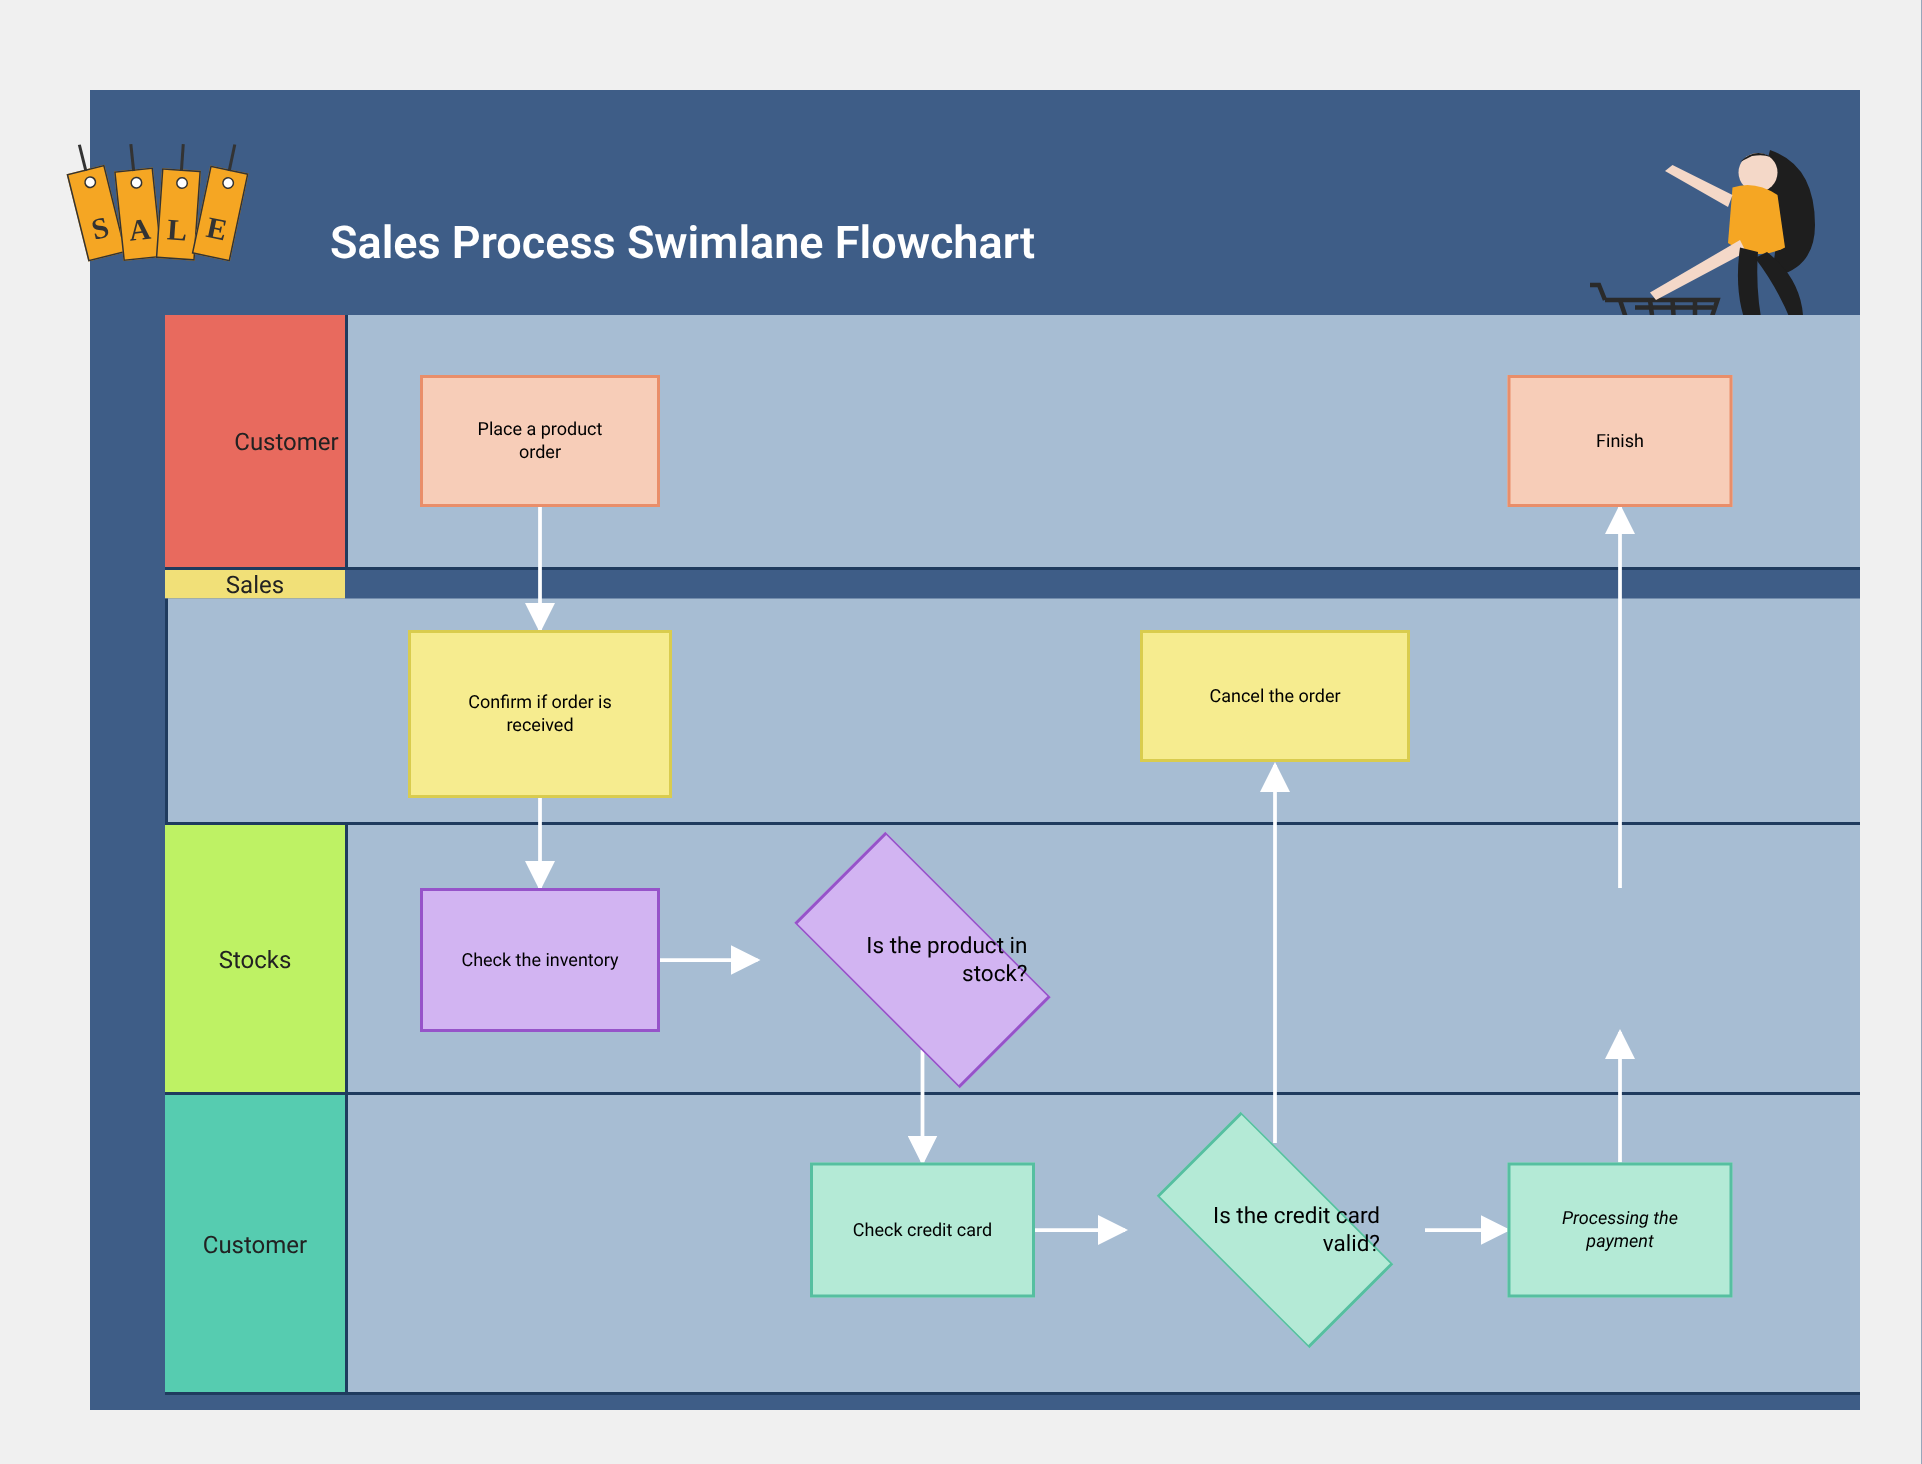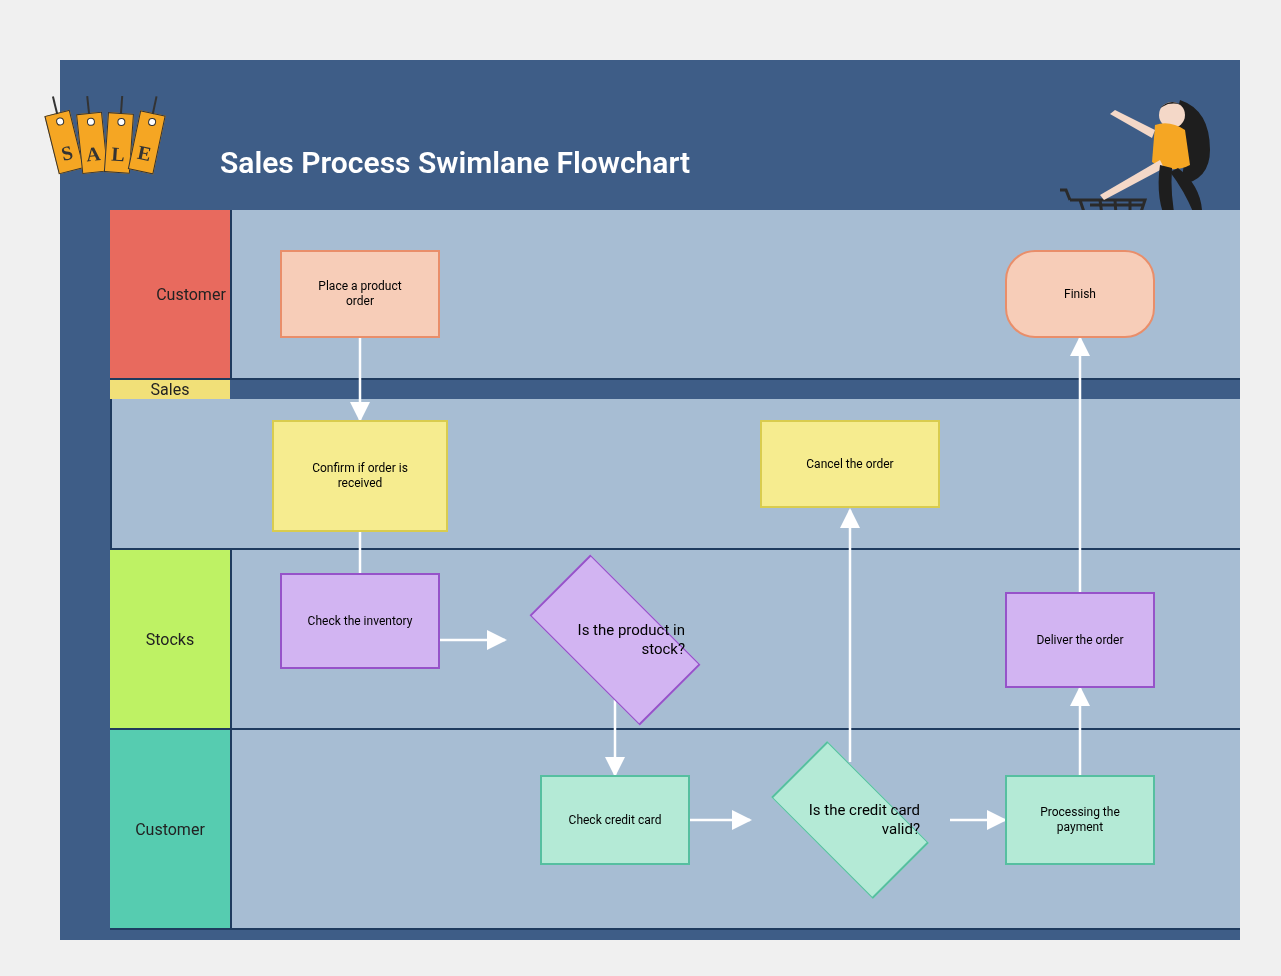--- a/index.html
+++ b/index.html
@@ -292,50 +292,47 @@
 
             <line x1="850" y1="565" x2="850" y2="478"></line>
 
             <line x1="850" y1="382" x2="850" y2="128"></line>
           </g>
         </svg>
 
         <div class="node peach" style="left:50px; top:40px; width:160px; height:88px;">
           <span>Place a product order</span>
         </div>
-        <div class="node peach" style="left:775px; top:40px; width:150px; height:88px;border-radius:30px;">
+        <div class="node peach" style="left:775px; top:40px; width:150px; height:88px;">
           <span>Finish</span>
         </div>
 
         <div class="node yellow" style="left:42px; top:210px; width:176px; height:112px;">
           <span>Confirm if order is received</span>
         </div>
         <div class="node yellow" style="left:530px; top:210px; width:180px; height:88px;">
           <span>Cancel the order</span>
         </div>
 
-        <div class="node purple" style="left:50px; top:363px; width:160px; height:96px;">
+        <div class="node purple" style="left:50px; top:382px; width:160px; height:96px;">
           <span>Check the inventory</span>
         </div>
         <div class="diamond purple" style="left:385px; top:430px;">
           <div class="shape" style="left:-78px; top:-78px; width:156px; height:156px; transform:rotate(45deg) scaleY(0.55);"></div>
           <div class="label">Is the product in stock?</div>
         </div>
-        <div class="node purple" style="left:775px; top:382px; width:150px; height:96px;">
-          <span>Deliver the order</span>
-        </div>
 
         <div class="node mint" style="left:310px; top:565px; width:150px; height:90px;">
           <span>Check credit card</span>
         </div>
         <div class="diamond mint" style="left:620px; top:610px;">
           <div class="shape" style="left:-72px; top:-72px; width:144px; height:144px; transform:rotate(45deg) scaleY(0.55);"></div>
           <div class="label">Is the credit card valid?</div>
         </div>
-        <div class="node mint" style="left:775px; top:565px; width:150px; height:90px;">
+        <div class="node mint" style="left:775px; top:565px; width:150px; height:90px;font-style:italic;">
           <span>Processing the payment</span>
         </div>
 
       </div>
     </div>
 
   </div>
 </div>
 
 </body></html>

